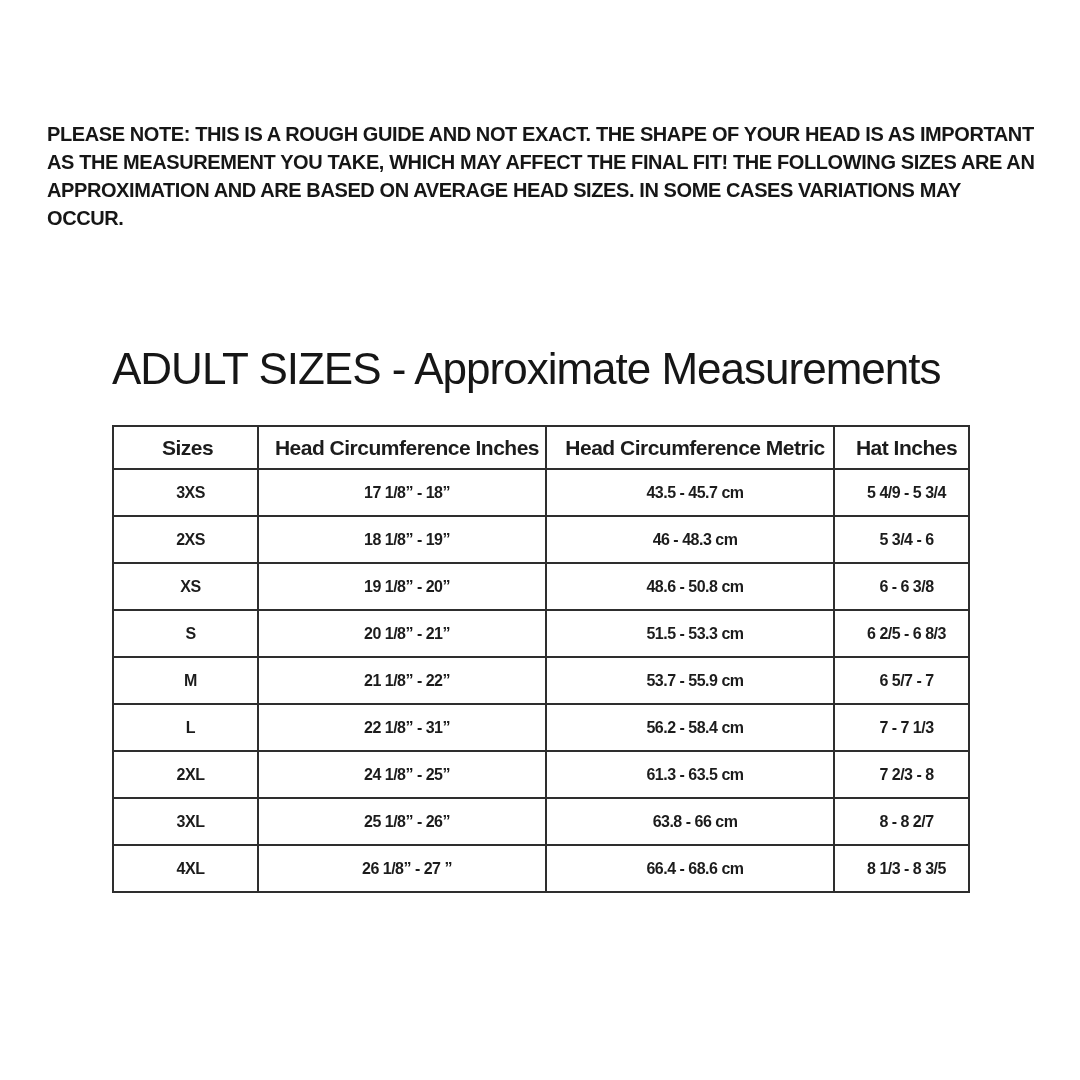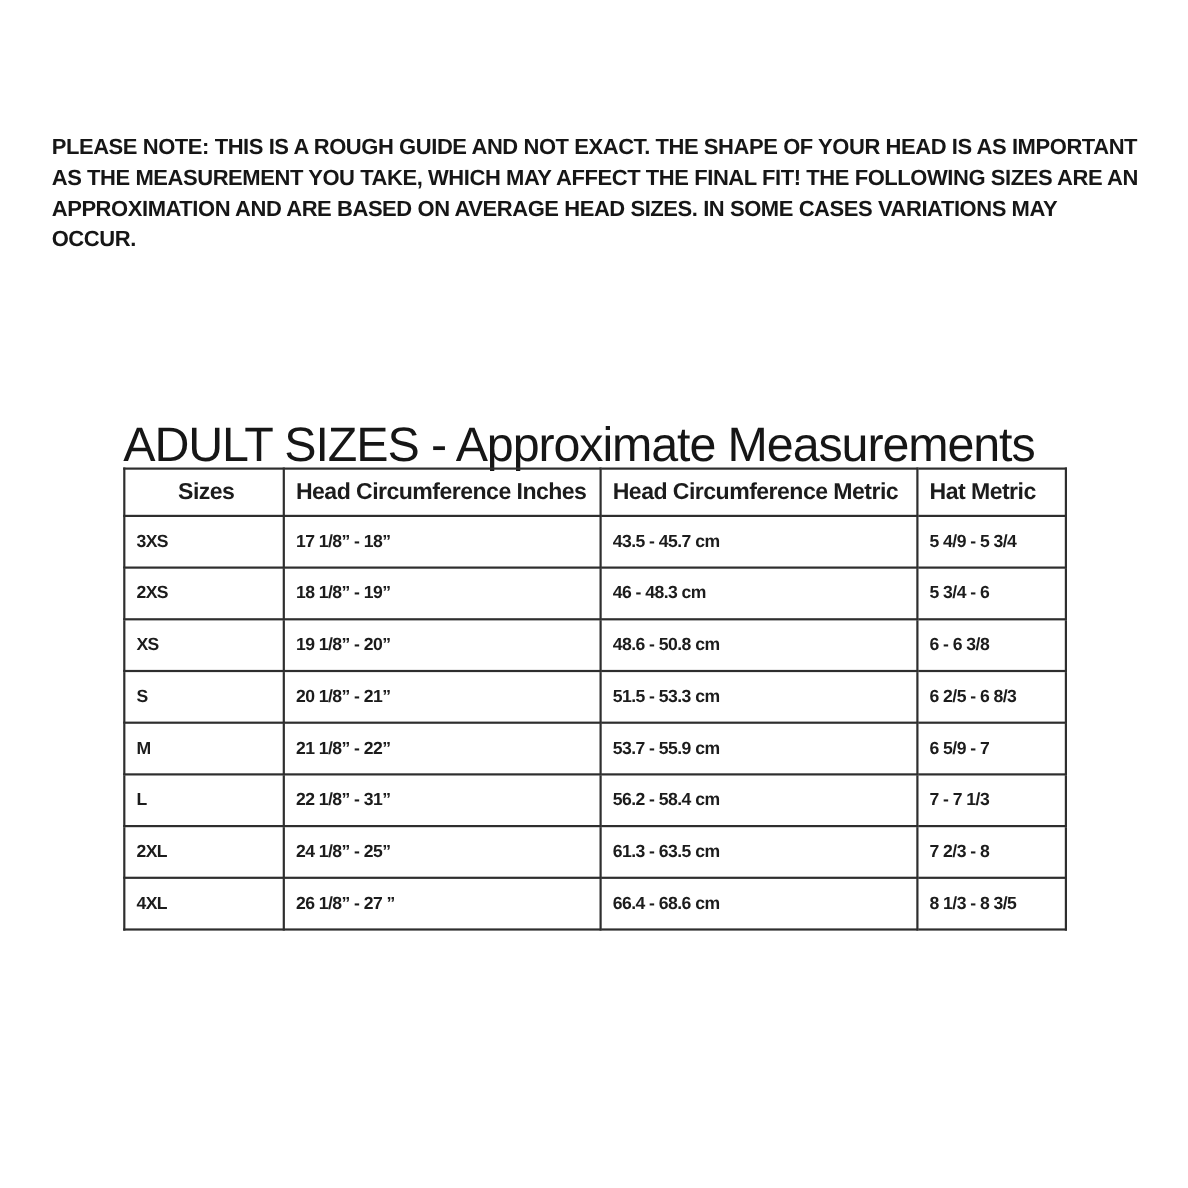--- a/index.html
+++ b/index.html
@@ -29,39 +29,38 @@
   .page-title {
     position: absolute;
     left: 112px;
     top: 344px;
     width: 900px;
     font-size: 44px;
     font-weight: 400;
     letter-spacing: -1px;
     white-space: nowrap;
     color: #161616;
-    margin-top: 36px;
   }
   table.size-table {
     position: absolute;
     left: 112px;
     top: 425px;
     width: 856px;
     border-collapse: collapse;
     table-layout: fixed;
   }
   .size-table col.c1 { width: 145px; }
   .size-table col.c2 { width: 288px; }
   .size-table col.c3 { width: 288px; }
   .size-table col.c4 { width: 135px; }
   .size-table th,
   .size-table td {
     border: 2px solid #2e2e2e;
     padding: 0 0 0 10px;
-    text-align: left;
+    text-align: center;
     vertical-align: middle;
     white-space: nowrap;
     overflow: hidden;
     color: #1c1c1c;
   }
   .size-table th {
     height: 41px;
     font-size: 21px;
     font-weight: 700;
     letter-spacing: -0.5px;
@@ -89,21 +88,21 @@
     <col class="c1">
       <col class="c2">
       <col class="c3">
       <col class="c4">
   </colgroup>
   <thead>
     <tr>
       <th class="center">Sizes</th>
       <th>Head Circumference Inches</th>
       <th>Head Circumference Metric</th>
-      <th>Hat Metric</th>
+      <th>Hat Inches</th>
     </tr>
   </thead>
   <tbody>
       <tr>
         <td>3XS</td>
         <td>17 1/8” - 18”</td>
         <td>43.5 - 45.7 cm</td>
         <td>5 4/9 - 5 3/4</td>
       </tr>
       <tr>
@@ -121,34 +120,40 @@
       <tr>
         <td>S</td>
         <td>20 1/8” - 21”</td>
         <td>51.5 - 53.3 cm</td>
         <td>6 2/5 - 6 8/3</td>
       </tr>
       <tr>
         <td>M</td>
         <td>21 1/8” - 22”</td>
         <td>53.7 - 55.9 cm</td>
-        <td>6 5/9 - 7</td>
+        <td>6 5/7 - 7</td>
       </tr>
       <tr>
         <td>L</td>
         <td>22 1/8” - 31”</td>
         <td>56.2 - 58.4 cm</td>
         <td>7 - 7 1/3</td>
       </tr>
       <tr>
         <td>2XL</td>
         <td>24 1/8” - 25”</td>
         <td>61.3 - 63.5 cm</td>
         <td>7 2/3 - 8</td>
       </tr>
       <tr>
+        <td>3XL</td>
+        <td>25 1/8” - 26”</td>
+        <td>63.8 - 66 cm</td>
+        <td>8 - 8 2/7</td>
+      </tr>
+      <tr>
         <td>4XL</td>
         <td>26 1/8” - 27 ”</td>
         <td>66.4 - 68.6 cm</td>
         <td>8 1/3 - 8 3/5</td>
       </tr>
     </tbody>
 </table>
 
 </body></html>

